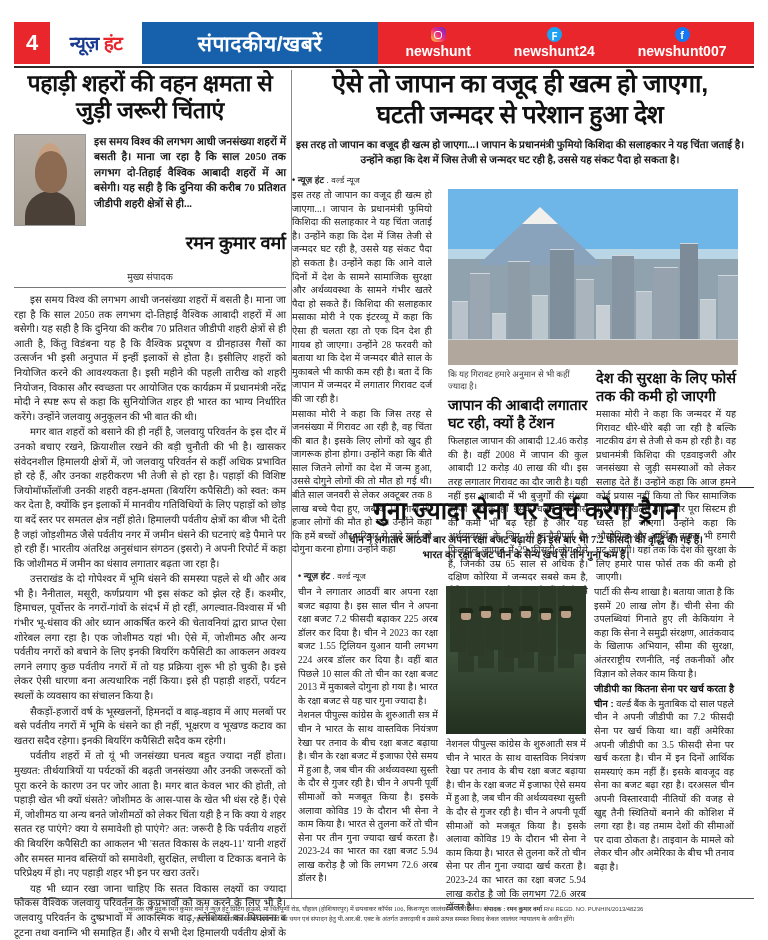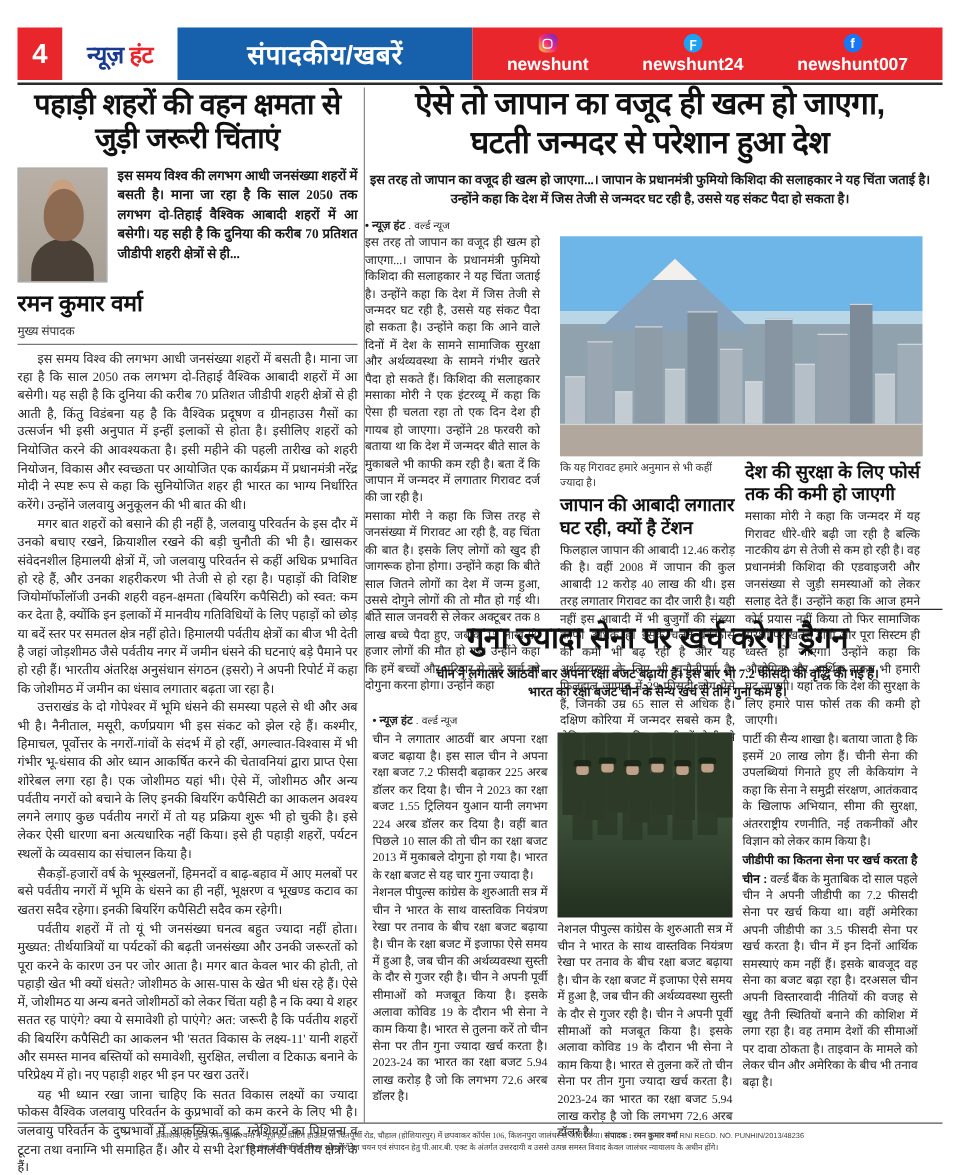--- a/index.html
+++ b/index.html
@@ -167,33 +167,33 @@
   }
   .ed-intro {
     font-family: "Liberation Serif", serif;
     font-weight: bold;
     font-size: 10.6px;
     line-height: 15.4px;
     text-align: justify;
     color: #1a1a1a;
   }
   .ed-byline {
-    text-align: left;
+    text-align: right;
     font-family: "Liberation Sans", sans-serif;
     font-weight: bold;
     font-size: 18px;
     margin-top: 4px;
     color: #111;
   }
   .ed-role {
-    text-align: left;
+    text-align: center;
     font-family: "Liberation Serif", serif;
     font-size: 9.5px;
     color: #333;
-    margin-top: 4px;
+    margin-top: 16px;
   }
   .ed-body {
     margin-top: 9px;
     font-family: "Liberation Serif", serif;
     font-size: 10.1px;
     line-height: 14.6px;
     text-align: justify;
     color: #232323;
   }
   .ed-body p { text-indent: 16px; margin-bottom: 1px; }

